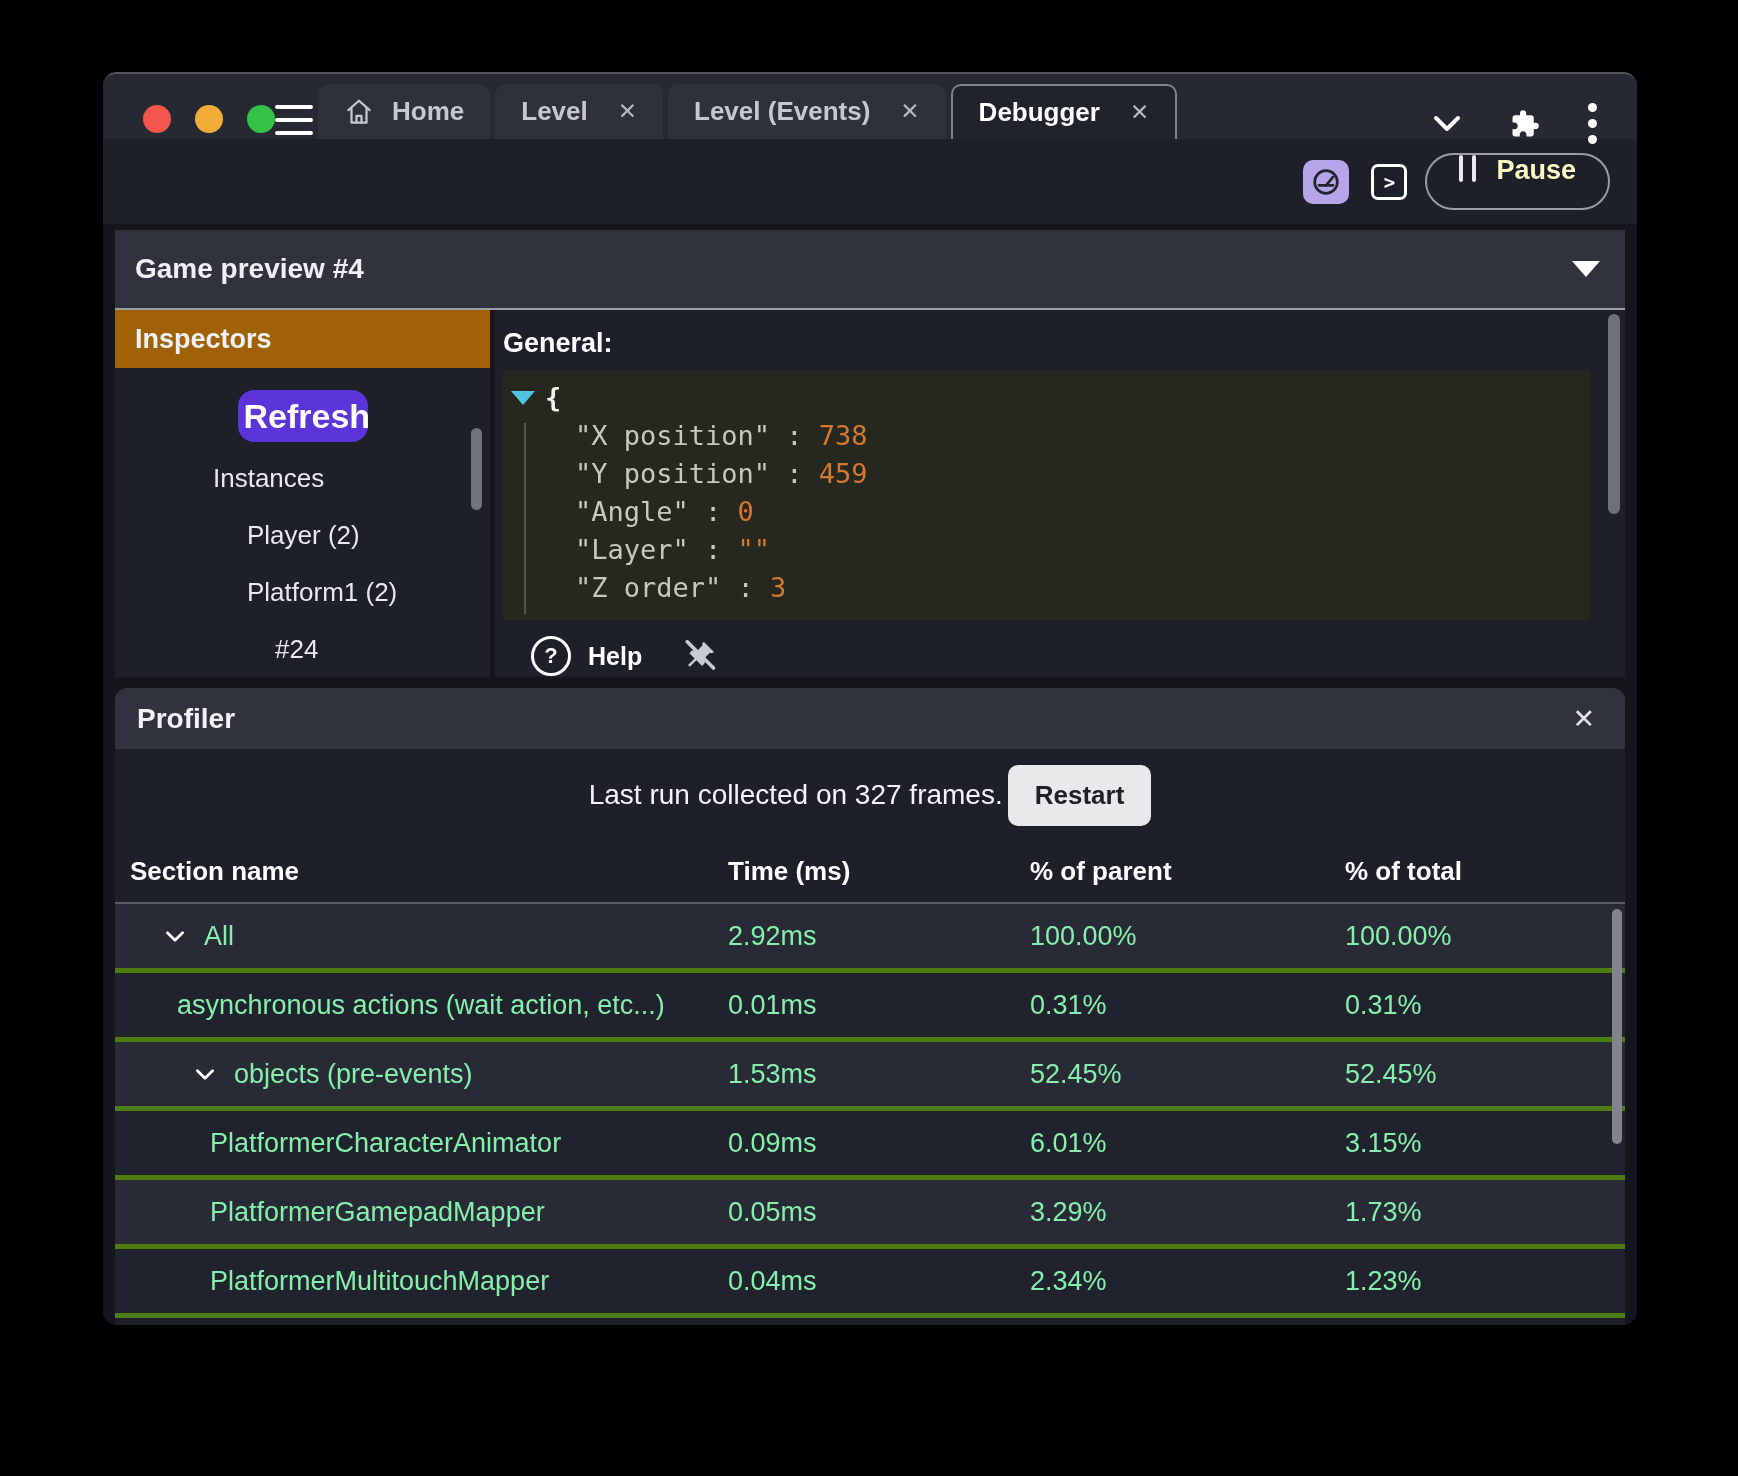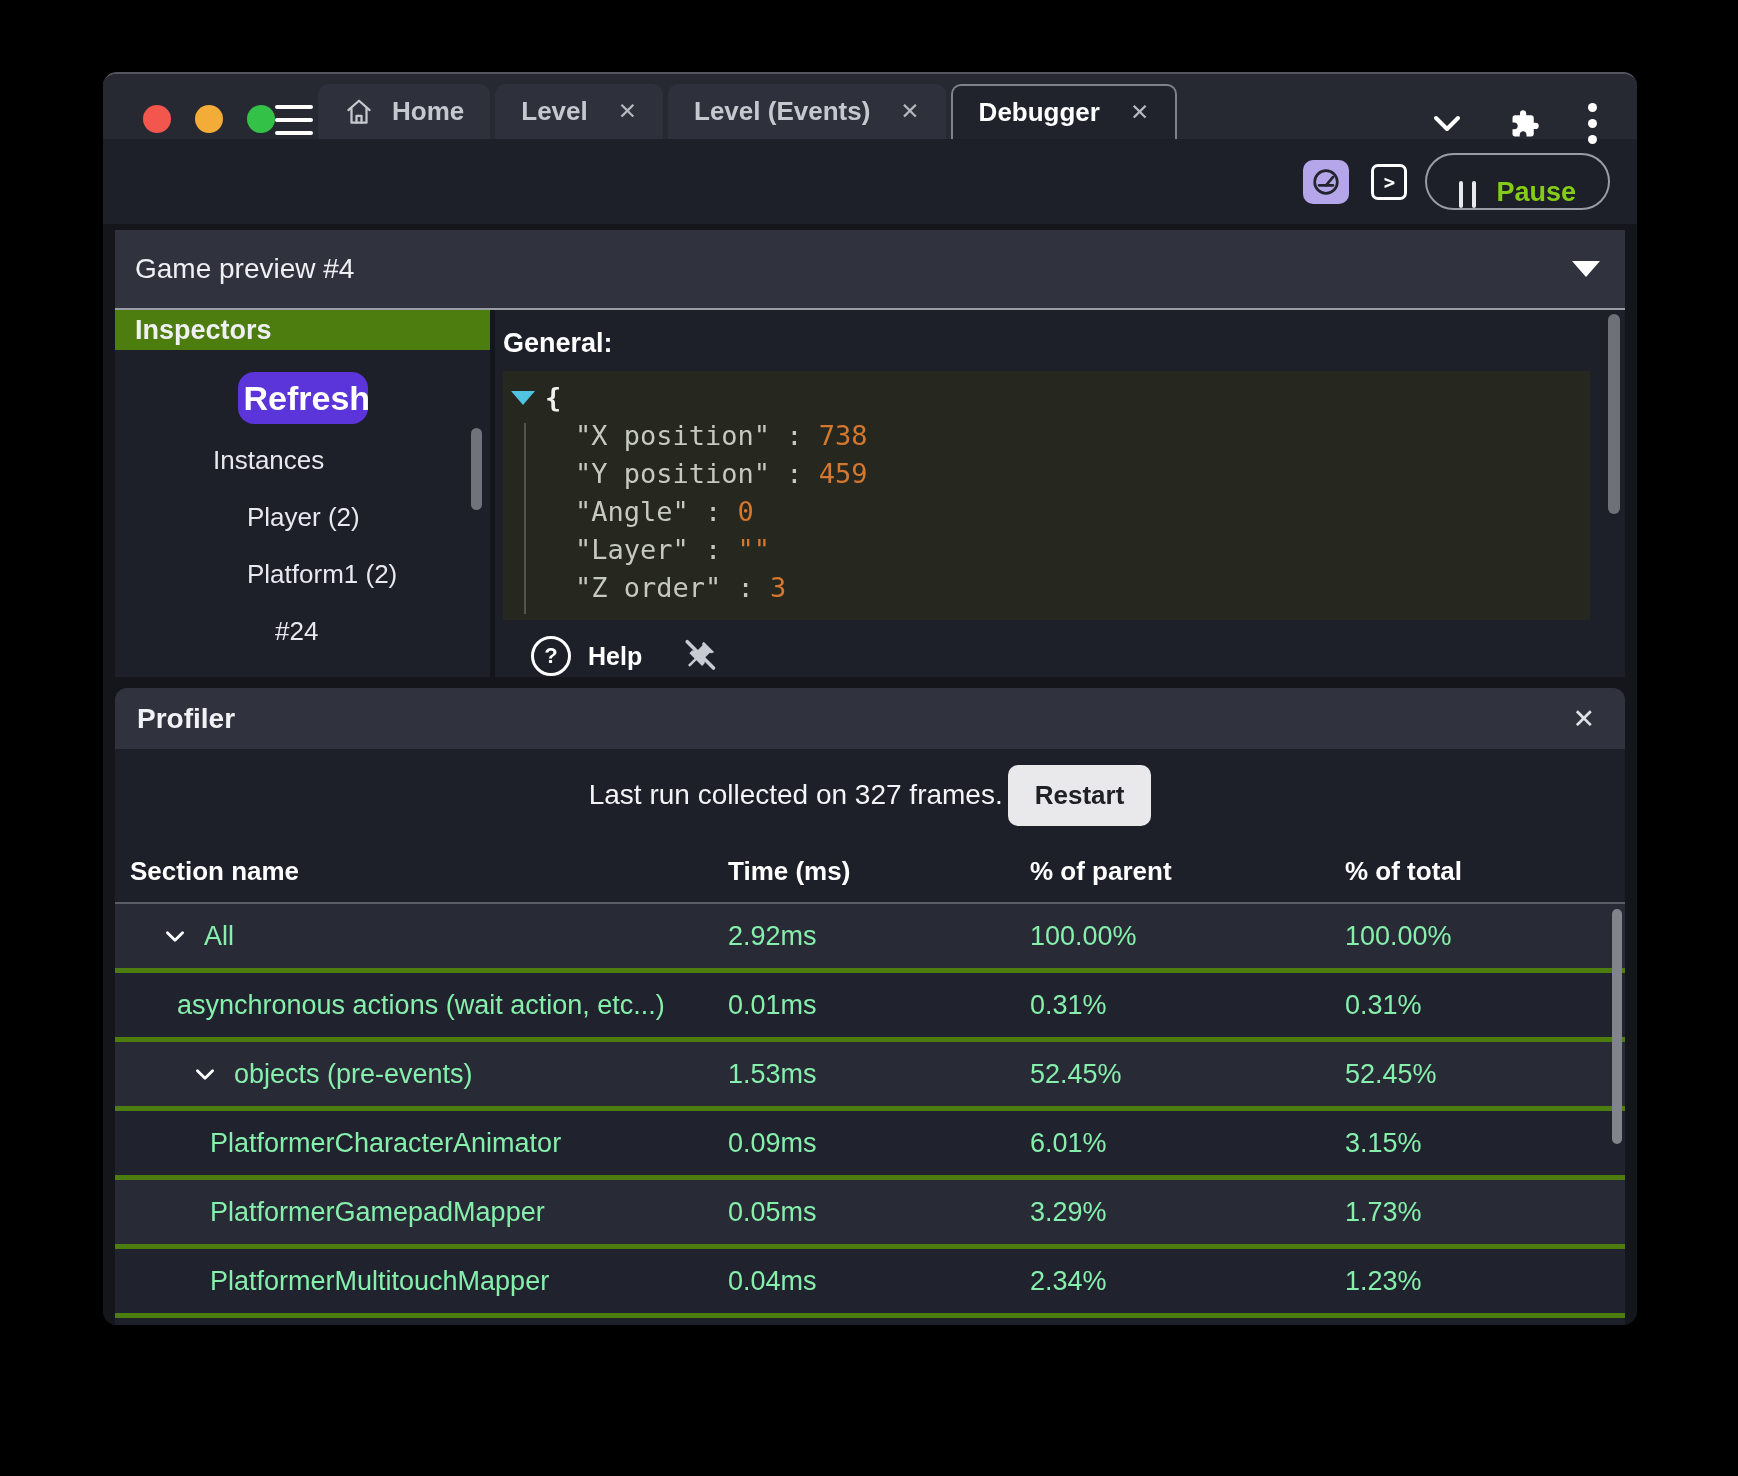--- a/index.html
+++ b/index.html
@@ -32,37 +32,37 @@
 
   
   .toolbar{height:85px;background:#1d1f29;display:flex;align-items:center;
            justify-content:flex-end;padding-right:27px;gap:0;flex:0 0 auto;}
   .prof-toggle{width:46px;height:44px;border-radius:10px;background:var(--profiler-toggle-bg,#b4a6e8);
                display:flex;align-items:center;justify-content:center;cursor:pointer;}
   .console-btn{width:30px;height:30px;border:3px solid #fff;border-radius:7px;margin-left:22px;
                color:#fff;font-family:"DejaVu Sans Mono",monospace;font-weight:700;font-size:19px;
                display:flex;align-items:center;justify-content:center;cursor:pointer;}
   .pause-btn{margin-left:18px;height:57px;min-width:170px;border:2px solid #9a9ca5;border-radius:29px;
-             background:transparent;color:#84cc16;font-size:27px;font-weight:700;
-             display:flex;align-items:flex-end;justify-content:center;gap:20px;padding:0 32px;
+             background:transparent;color:#fef9c3;font-size:27px;font-weight:700;
+             display:flex;align-items:flex-start;justify-content:center;gap:20px;padding:0 32px;
              font-family:"Liberation Sans",sans-serif;cursor:pointer;}
   .pause-bars{display:flex;gap:9px;}
   .pause-bars i{display:block;width:4px;height:27px;background:#e8e9ee;border-radius:2px;}
 
   
   .content{flex:1;display:flex;flex-direction:column;background:#15161c;padding:6px 12px 0;min-height:0;}
   .preview-header{height:78px;background:#30323d;display:flex;align-items:center;
-                  padding:0 25px 0 20px;font-size:28px;font-weight:400;color:#eef0f4;flex:0 0 auto;}
+                  padding:0 25px 0 20px;font-size:28px;font-weight:700;color:#eef0f4;flex:0 0 auto;}
   .caret-down{margin-left:auto;width:0;height:0;border-left:14px solid transparent;
               border-right:14px solid transparent;border-top:16px solid #fff;}
   .hdivider{height:2px;background:#9b9da5;flex:0 0 auto;}
 
   .split{display:flex;height:367px;flex:0 0 auto;}
   .left-panel{width:375px;background:#1d1f29;border-right:5px solid #15161c;position:relative;flex:0 0 auto;}
-  .insp-header{height:40px;background:#4d7c0f;display:flex;align-items:center;padding-left:20px;
+  .insp-header{height:58px;background:#a16207;display:flex;align-items:center;padding-left:20px;
                font-size:27px;font-weight:600;color:#eef0f4;}
   .refresh-btn{display:block;margin:22px auto 0;width:130px;height:52px;border:none;border-radius:16px;
                background:var(--accent,#5b35d9);color:#fff;font-weight:700;font-size:34px;
                font-family:"Liberation Sans",sans-serif;cursor:pointer;}
   .tree{margin:8px 0 0;padding:0;list-style:none;font-size:26px;color:#e7e9ee;}
   .tree li{line-height:57px;cursor:pointer;}
   .lvl1{padding-left:98px;}
   .lvl2{padding-left:132px;}
   .lvl3{padding-left:160px;}
   .vthumb{position:absolute;background:#71737b;border-radius:6px;cursor:pointer;}

